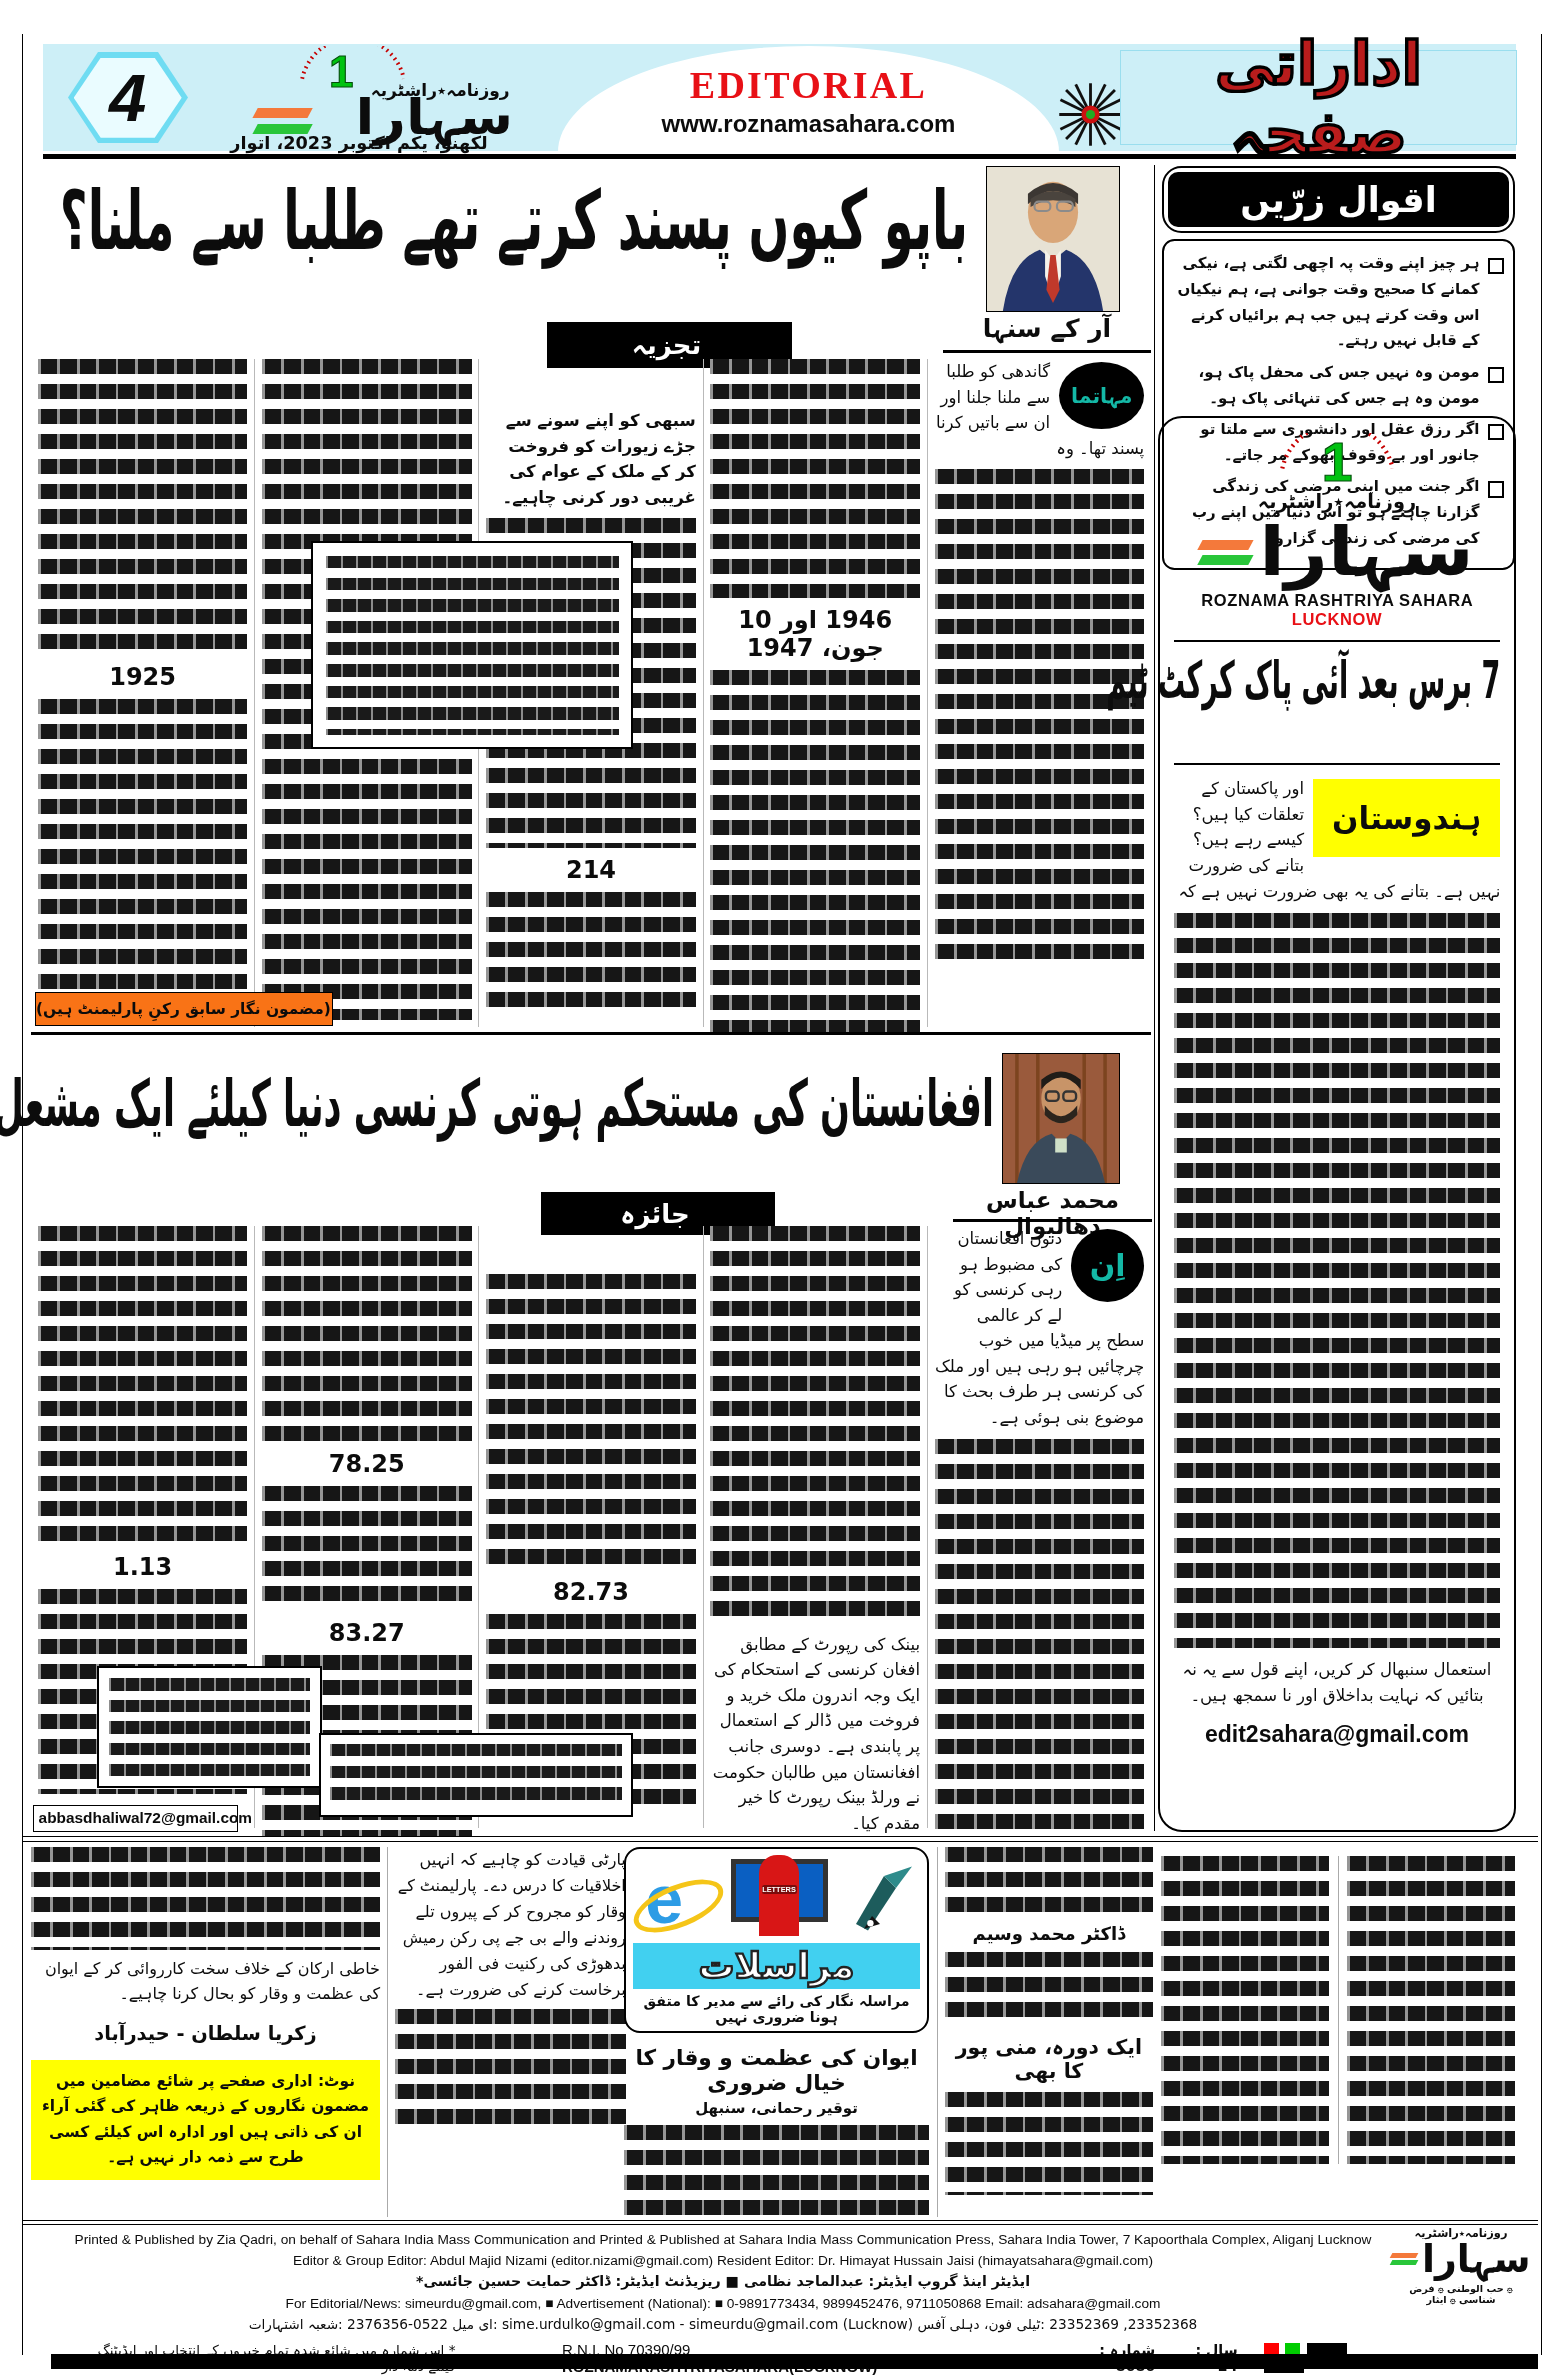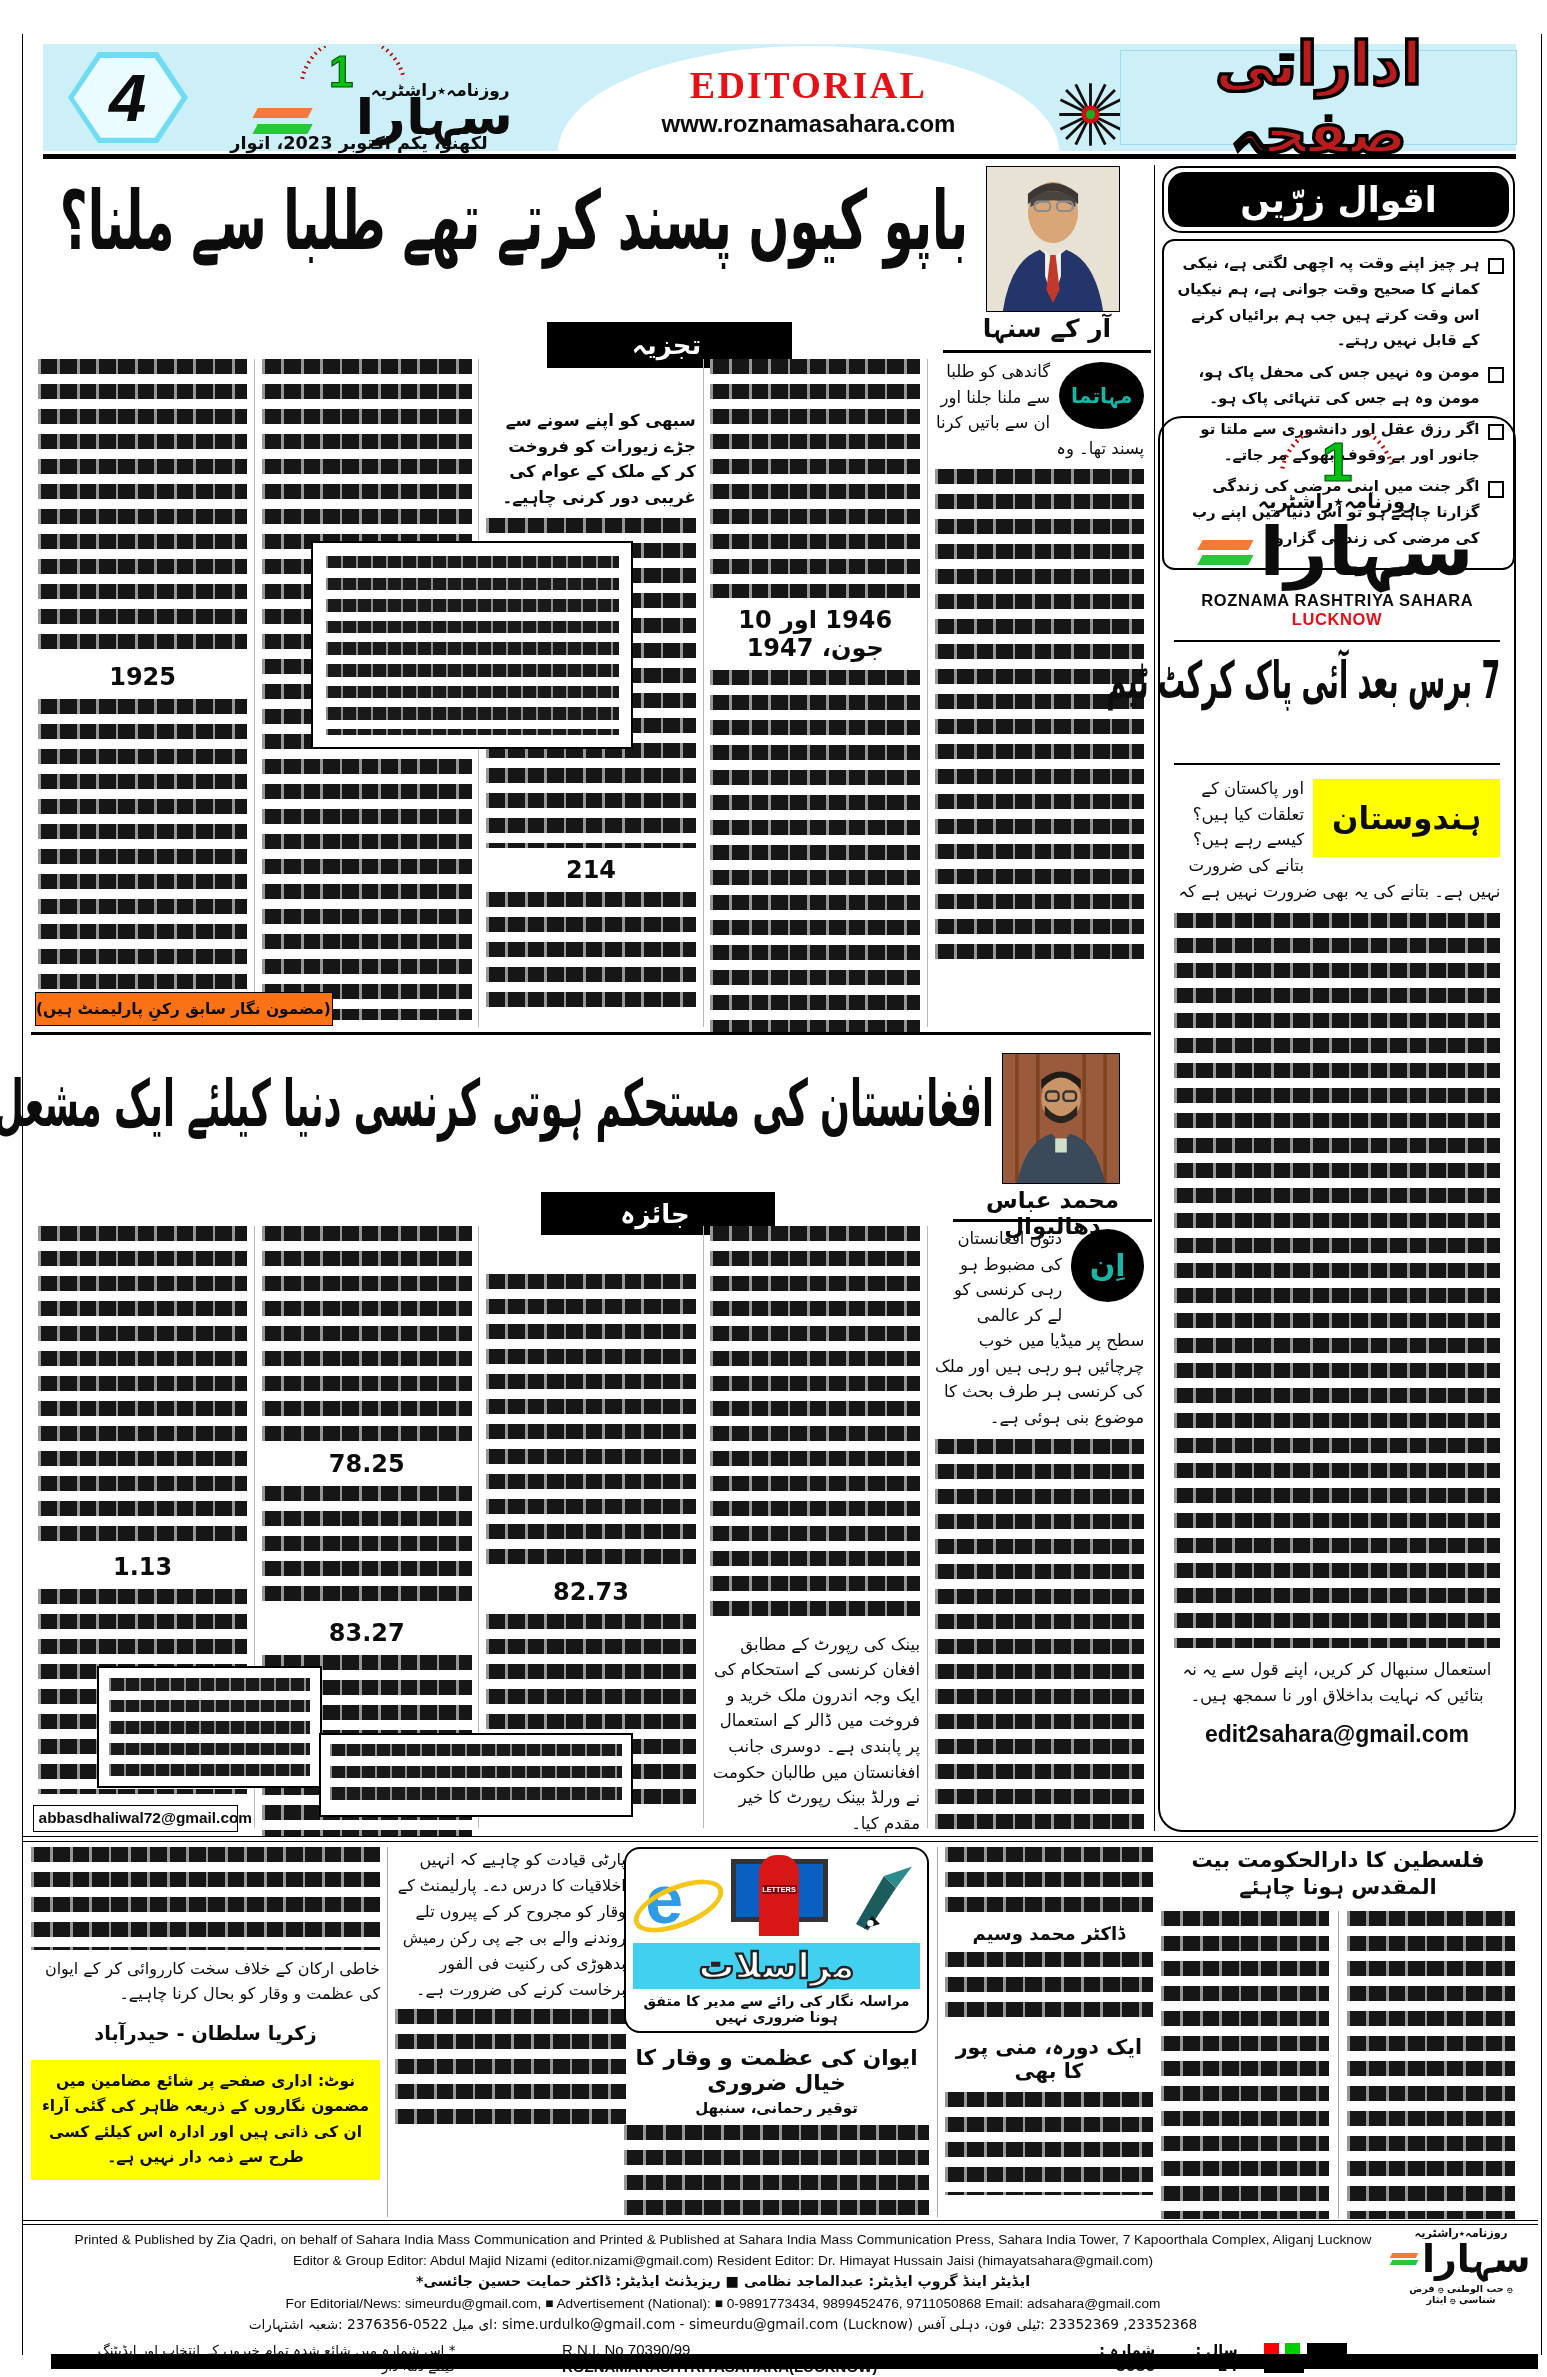--- a/index.html
+++ b/index.html
@@ -211,21 +211,21 @@
   <div class="abs boxed" style="left:319px;top:1733px;width:314px;height:84px;padding:9px;box-sizing:border-box;">
     <div class="greek-sm" style="height:100%;"></div>
   </div>
 
   <div class="abs en b" style="left:33px;top:1805px;width:194px;font-size:15.4px;border:1.1px solid #000;padding:3.4px 4.6px;text-align:center;background:#fff;">abbasdhaliwal72@gmail.com</div>
 
   <div class="abs" style="left:1154px;top:165px;width:1.1px;height:1666px;background:#000;"></div>
 
   <div class="abs" style="left:1162px;top:166px;width:353px;">
     <div style="border:2.8px solid #000;border-radius:19.4px;padding:4px;">
-      <div style="background:#000;border-radius:17px;height:55px;display:flex;align-items:center;justify-content:center;">
+      <div style="background:#000;border-radius:10px;height:55px;display:flex;align-items:center;justify-content:center;">
         <span class="urc" style="color:#fff;font-size:35px;font-weight:900;">اقوال زرّیں</span>
       </div>
     </div>
     <div style="border:2.3px solid #000;border-radius:12.5px;margin-top:5.7px;padding:10.3px 9px;">
       <div class="qitem">
           <span class="qsq"></span>
           <span>ہر چیز اپنے وقت پہ اچھی لگتی ہے، نیکی کمانے کا صحیح وقت جوانی ہے، ہم نیکیاں اس وقت کرتے ہیں جب ہم برائیاں کرنے کے قابل نہیں رہتے۔</span>
         </div>
       <div class="qitem">
           <span class="qsq"></span>
@@ -321,21 +321,20 @@
 
   <div class="abs" style="left:937px;top:1847px;width:216px;height:370px;border-left:0.6px solid #aaa;padding-left:6.8px;box-sizing:border-box;">
     <div class="greek" style="height:68px;"></div>
     <div class="urc b" style="font-size:18px;margin:8px 0;">ڈاکٹر محمد وسیم</div>
     <div class="greek" style="height:74px;"></div>
     <div class="urc b" style="font-size:20.5px;margin:9px 0;">ایک دورہ، منی پور کا بھی</div>
     <div class="greek" style="height:103px;"></div>
   </div>
 
   <div class="abs" style="left:1161px;top:1847px;width:354px;height:370px;">
-    <div class="urc b" style="font-size:21px;line-height:1.3;">فلسطین کا دارالحکومت بیت المقدس ہونا چاہئے</div>
     <div style="display:flex;direction:rtl;gap:9px;margin-top:9px;">
       <div class="greek" style="flex:1;height:308px;"></div>
       <div style="width:0.6px;background:#aaa;"></div>
       <div class="greek" style="flex:1;height:308px;"></div>
     </div>
   </div>
 
   <div class="abs" style="left:23px;top:2220px;width:1515px;height:5.1px;border-top:1.7px solid #000;border-bottom:1.7px solid #000;box-sizing:border-box;"></div>
 
   <div class="abs" style="left:68px;top:2229px;width:1310px;">

